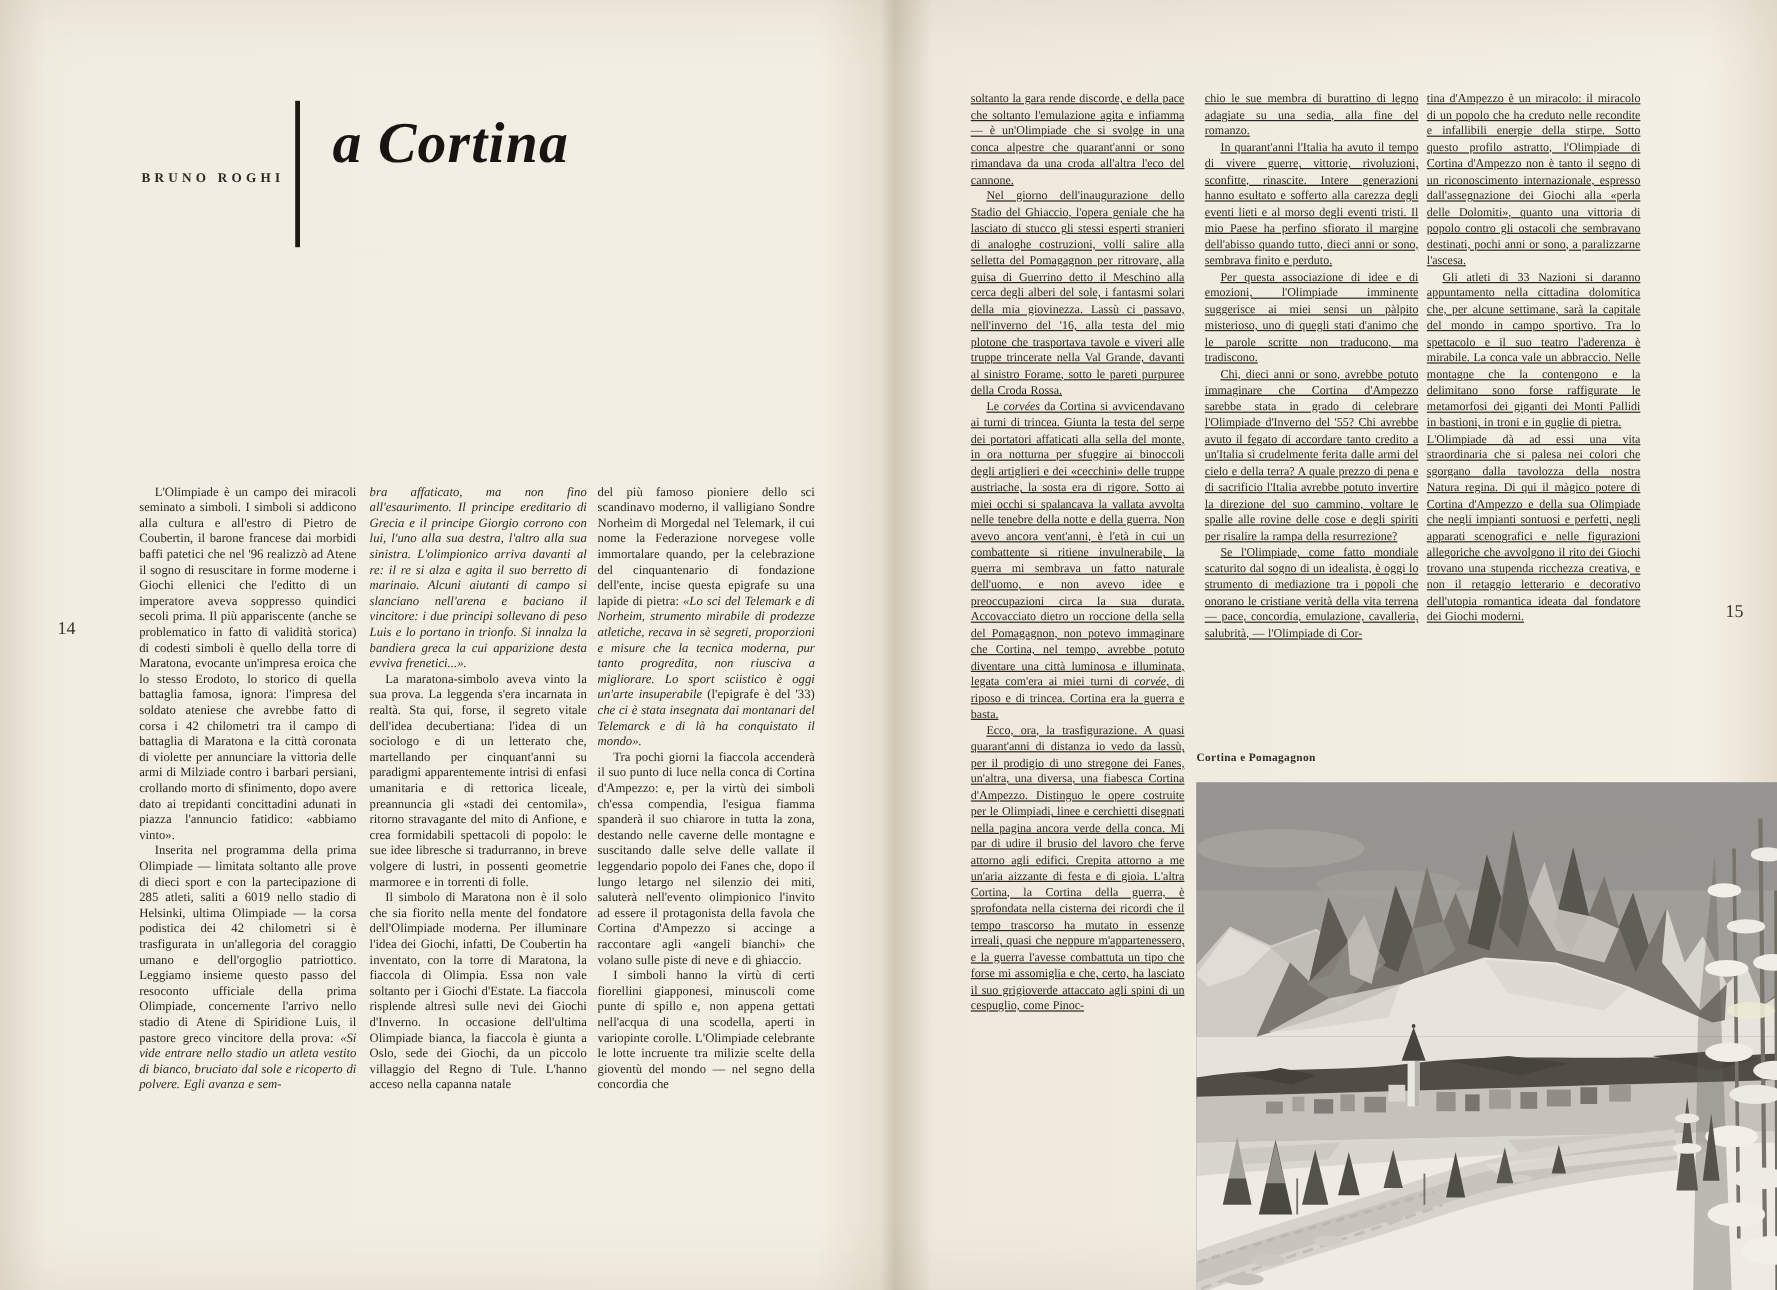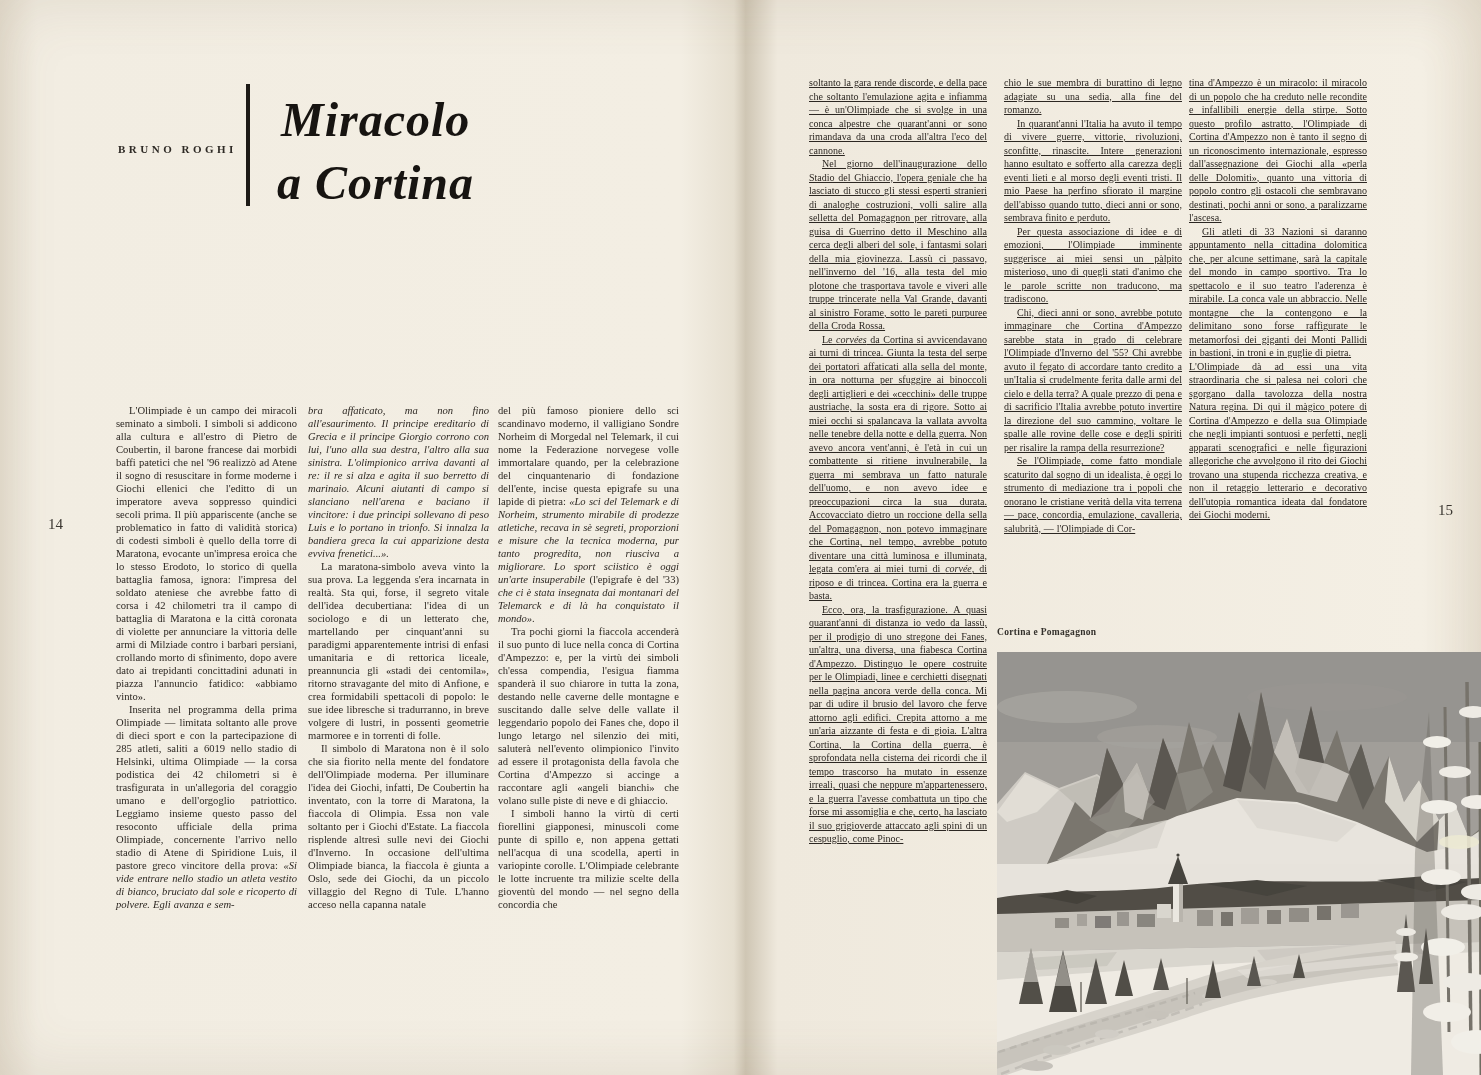--- a/index.html
+++ b/index.html
@@ -60,21 +60,20 @@
 </style>
 </head>
 <body>
 
 <div class="spread">
 
   <div class="page" id="left-page">
     <div class="author">BRUNO ROGHI</div>
     <div class="title-rule"></div>
     <div class="article-title">
-      <div class="t1">Miracolo</div>
       <div class="t2">a Cortina</div>
     </div>
     <div class="pagenum" id="pagenum-left">14</div>
     <div class="col" id="col-1">
         <p class="indent"><span>L'Olimpiade è un campo dei miracoli seminato a simboli. I simboli si addicono alla cultura e all'estro di Pietro de Coubertin, il barone francese dai morbidi baffi patetici che nel '96 realizzò ad Atene il sogno di resuscitare in forme moderne i Giochi ellenici che l'editto di un imperatore aveva soppresso quindici secoli prima. Il più appariscente (anche se problematico in fatto di validità storica) di codesti simboli è quello della torre di Maratona, evocante un'impresa eroica che lo stesso Erodoto, lo storico di quella battaglia famosa, ignora: l'impresa del soldato ateniese che avrebbe fatto di corsa i 42 chilometri tra il campo di battaglia di Maratona e la città coronata di violette per annunciare la vittoria delle armi di Milziade contro i barbari persiani, crollando morto di sfinimento, dopo avere dato ai trepidanti concittadini adunati in piazza l'annuncio fatidico: «abbiamo vinto».</span></p>
         <p class="indent"><span>Inserita nel programma della prima Olimpiade — limitata soltanto alle prove di dieci sport e con la partecipazione di 285 atleti, saliti a 6019 nello stadio di Helsinki, ultima Olimpiade — la corsa podistica dei 42 chilometri si è trasfigurata in un'allegoria del coraggio umano e dell'orgoglio patriottico. Leggiamo insieme questo passo del resoconto ufficiale della prima Olimpiade, concernente l'arrivo nello stadio di Atene di Spiridione Luis, il pastore greco vincitore della prova: </span><span class="it">«Si vide entrare nello stadio un atleta vestito di bianco, bruciato dal sole e ricoperto di polvere. Egli avanza e sem-</span></p>
       </div>
     <div class="col" id="col-2">
         <p><span class="it">bra affaticato, ma non fino all'esaurimento. Il principe ereditario di Grecia e il principe Giorgio corrono con lui, l'uno alla sua destra, l'altro alla sua sinistra. L'olimpionico arriva davanti al re: il re si alza e agita il suo berretto di marinaio. Alcuni aiutanti di campo si slanciano nell'arena e baciano il vincitore: i due principi sollevano di peso Luis e lo portano in trionfo. Si innalza la bandiera greca la cui apparizione desta evviva frenetici...».</span></p>
         <p class="indent"><span>La maratona-simbolo aveva vinto la sua prova. La leggenda s'era incarnata in realtà. Sta qui, forse, il segreto vitale dell'idea decubertiana: l'idea di un sociologo e di un letterato che, martellando per cinquant'anni su paradigmi apparentemente intrisi di enfasi umanitaria e di rettorica liceale, preannuncia gli «stadi dei centomila», ritorno stravagante del mito di Anfione, e crea formidabili spettacoli di popolo: le sue idee libresche si tradurranno, in breve volgere di lustri, in possenti geometrie marmoree e in torrenti di folle.</span></p>

